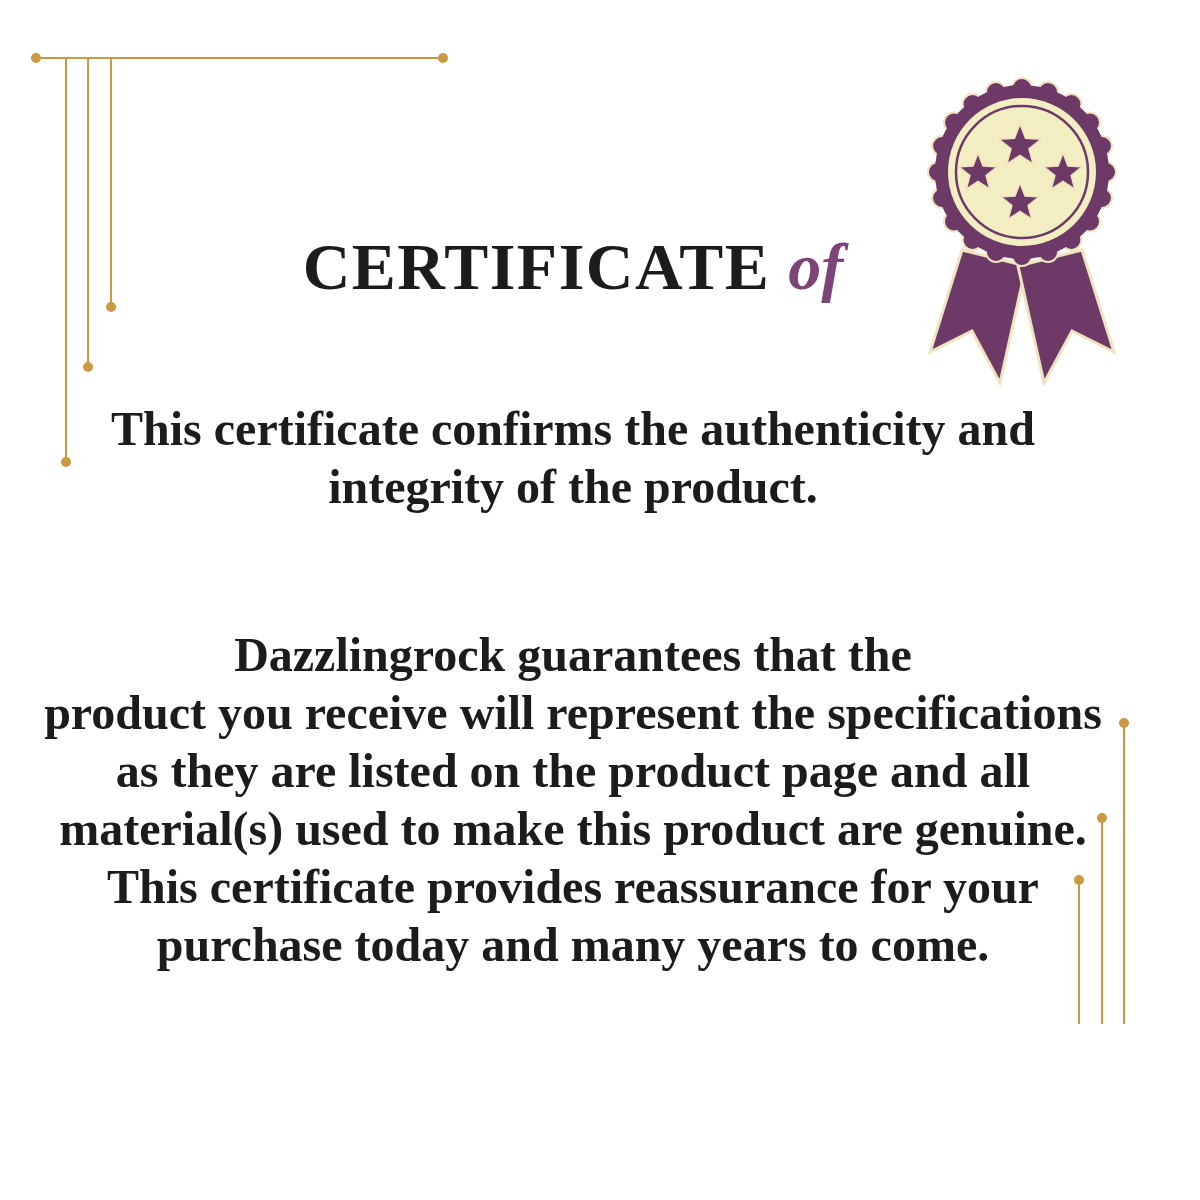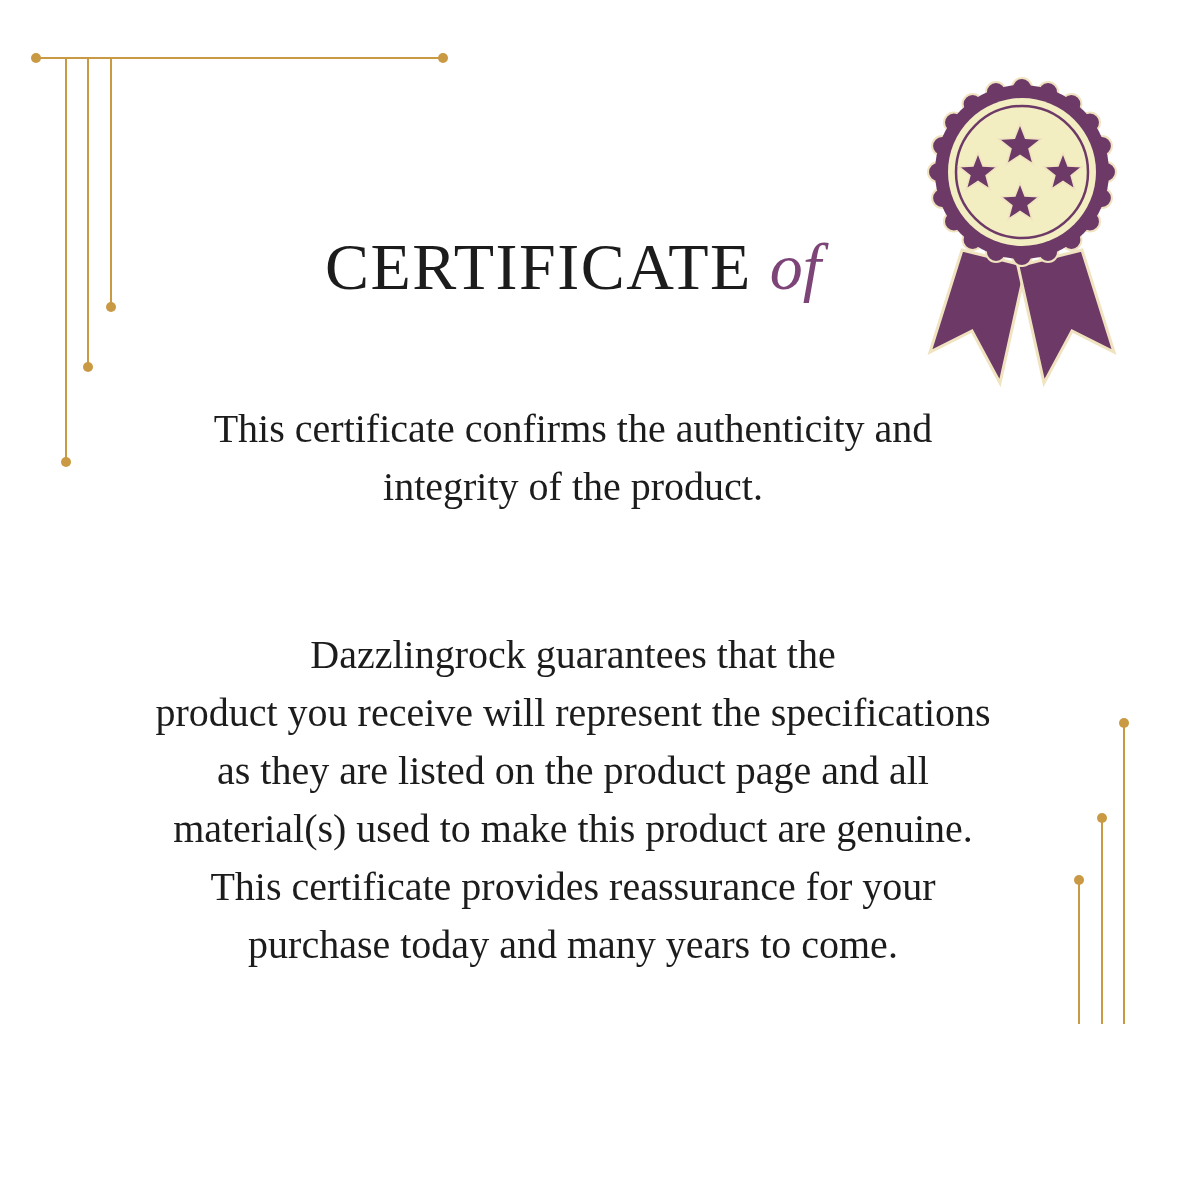--- a/index.html
+++ b/index.html
@@ -4,20 +4,21 @@
 <style>
   html, body { margin: 0; padding: 0; }
   .canvas {
     position: relative;
     width: 1200px;
     height: 1024px;
     background: var(--background, #ffffff);
     overflow: hidden;
     font-family: "Liberation Serif", serif;
     color: var(--text, #1c1c1c);
+    font-weight: bold;
   }
   .ornament { position: absolute; pointer-events: none; }
   .ornament.top-left  { left: 30px; top: 50px; }
   .ornament.bottom-right { left: 735px; top: 713px; }
   .ornament line { stroke: var(--gold, #c99a43); stroke-width: 2; }
   .ornament circle { fill: var(--gold, #c99a43); }
 
   .badge { position: absolute; left: 912px; top: 62px; width: 220px; height: 330px; }
 
   .content-block {
@@ -32,21 +33,21 @@
     line-height: 70px;
     letter-spacing: 1.5px;
     color: var(--text, #1c1c1c);
   }
   .title-accent {
     font-style: italic;
     letter-spacing: 0;
     color: var(--accent-purple, #7d4577);
   }
   .para {
-    font-size: 40px;
+    font-size: 48px;
     line-height: 58px;
     white-space: nowrap;
     color: var(--text, #1c1c1c);
   }
   .para-intro { top: 400px; }
   .para-body  { top: 626px; }
 </style>
 </head>
 <body>
 

